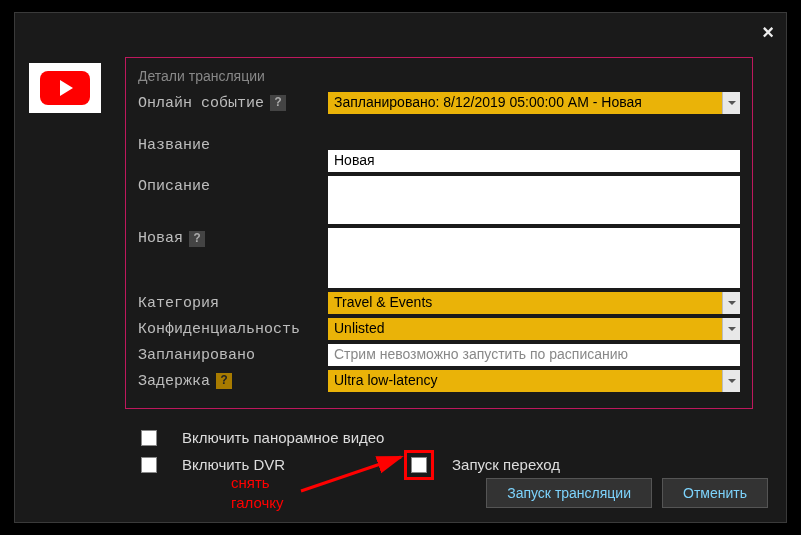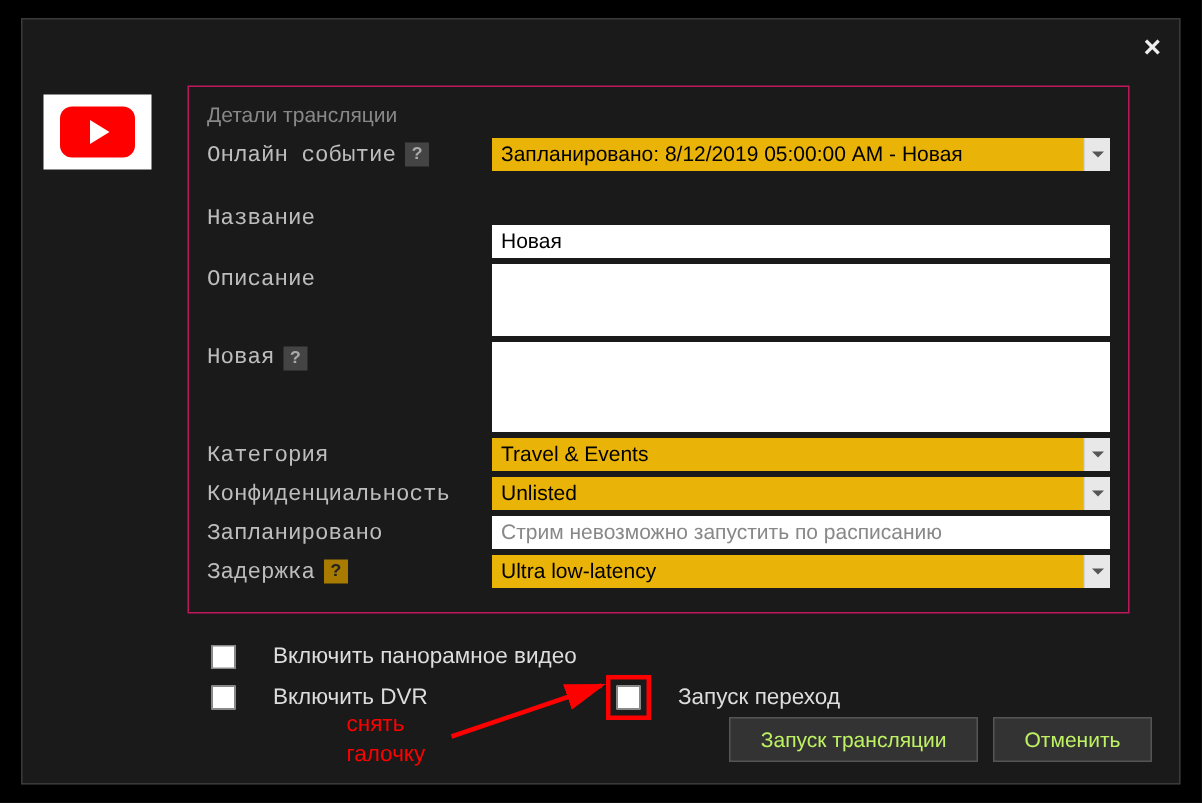--- a/index.html
+++ b/index.html
@@ -194,21 +194,21 @@
   .buttons {
     position: absolute;
     right: 18px;
     bottom: 14px;
     display: flex;
     gap: 10px;
   }
   .btn {
     background: #333;
     border: 1px solid #555;
-    color: #bef264;
+    color: #7dd3fc;
     padding: 6px 20px;
     font-size: 14px;
     cursor: pointer;
   }
   .annotation {
     position: absolute;
     left: 216px;
     top: 460px;
     color: #ff0000;
     font-size: 15px;

